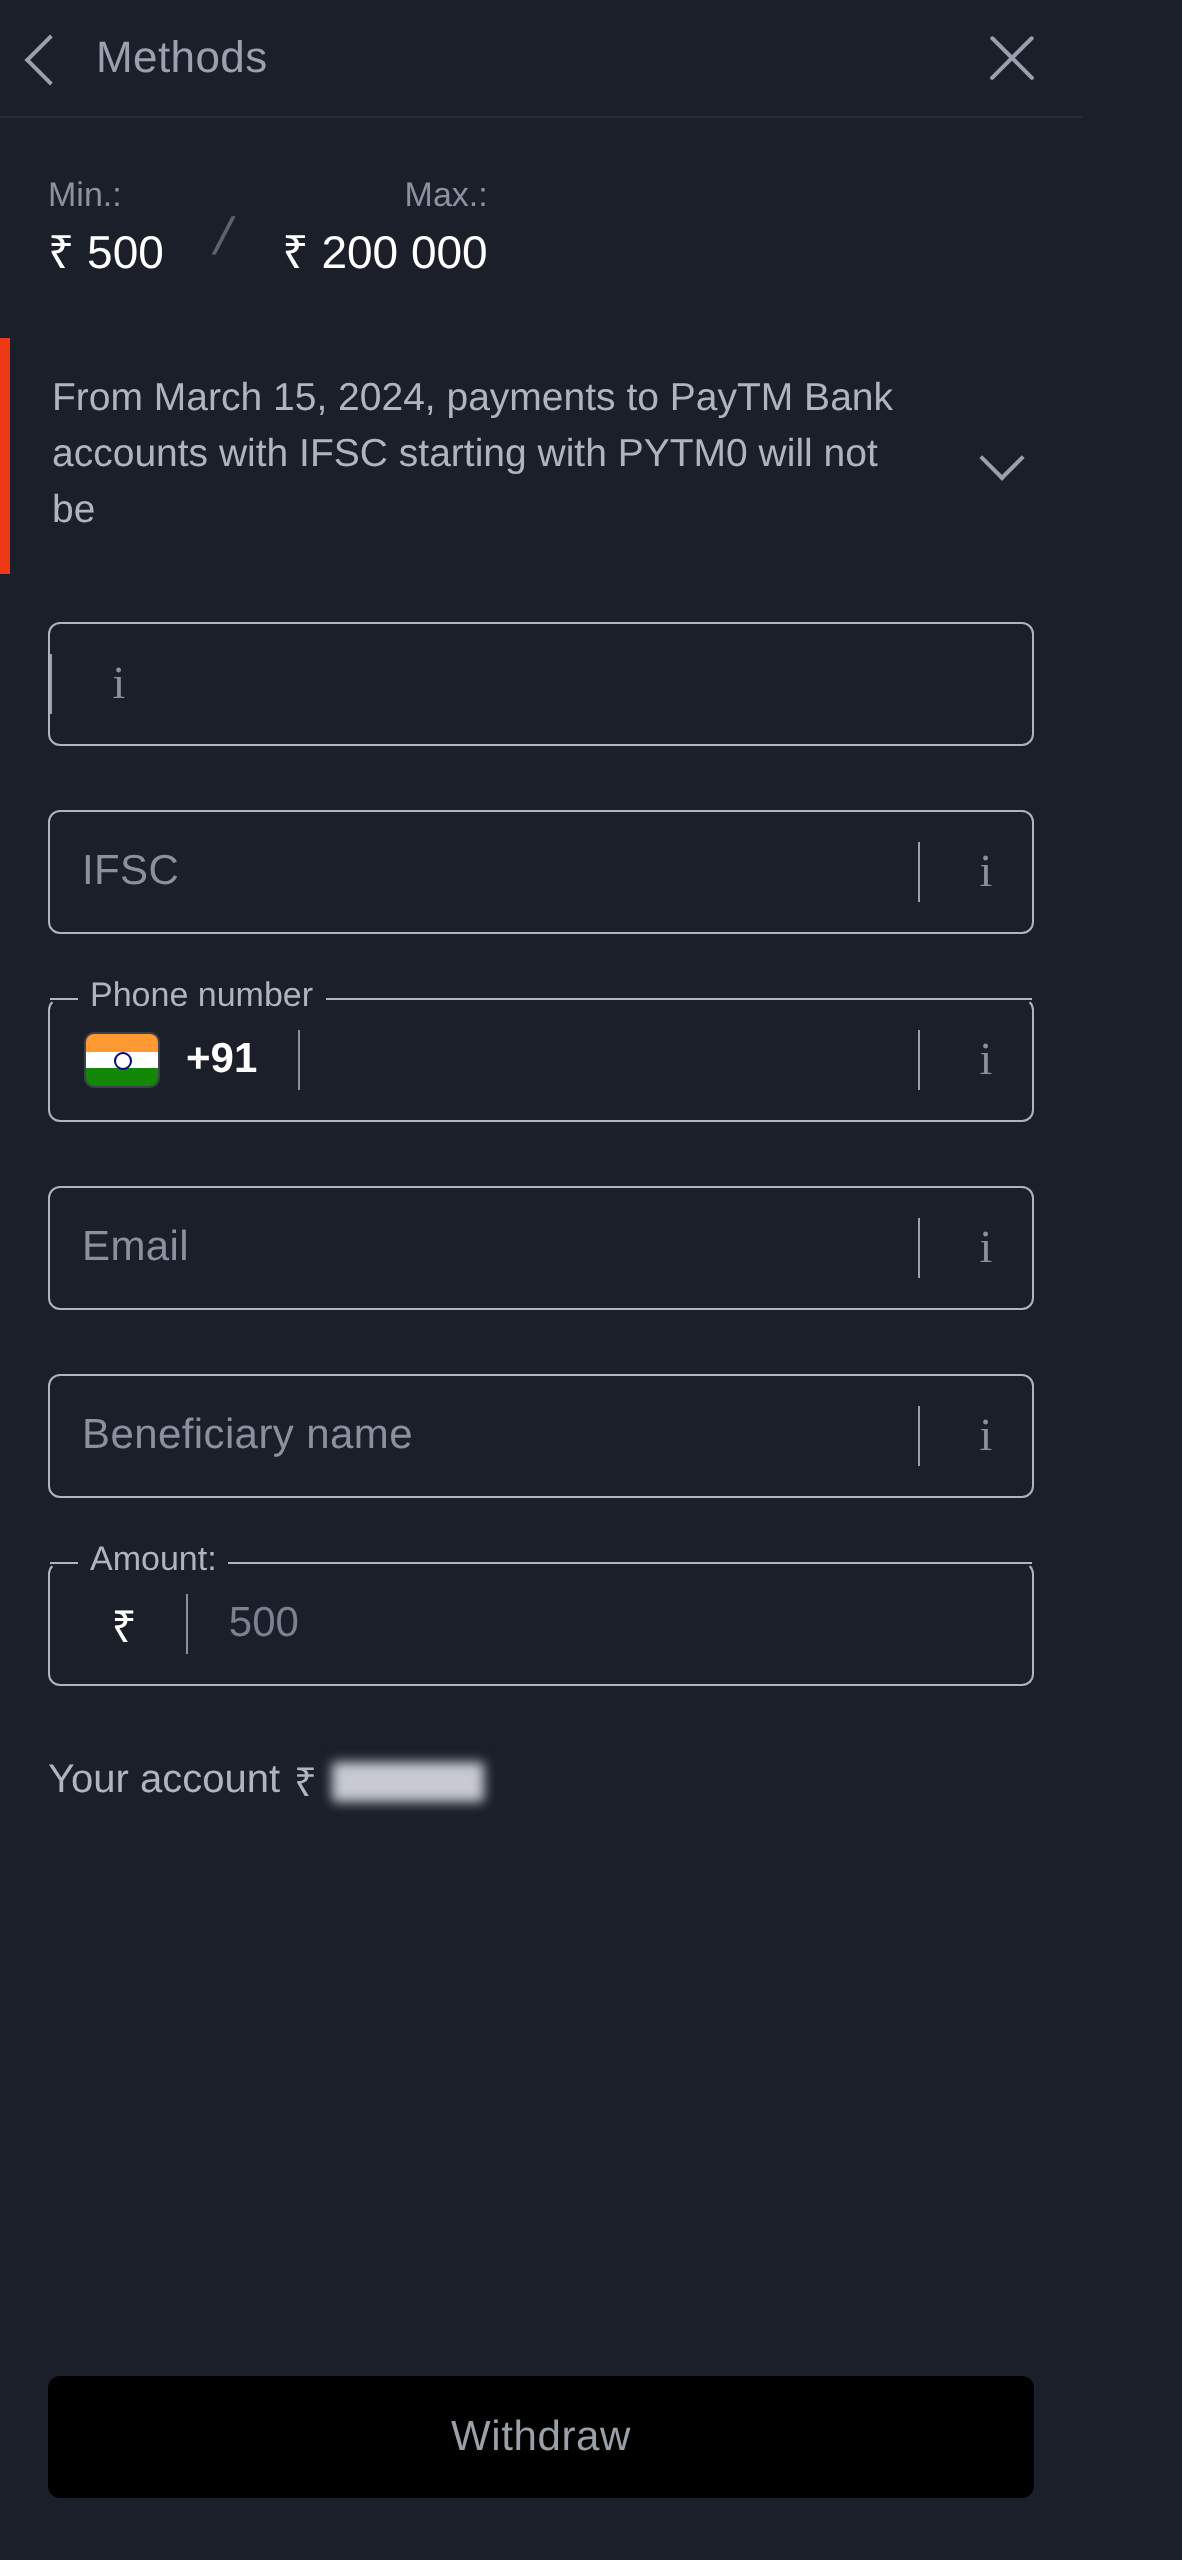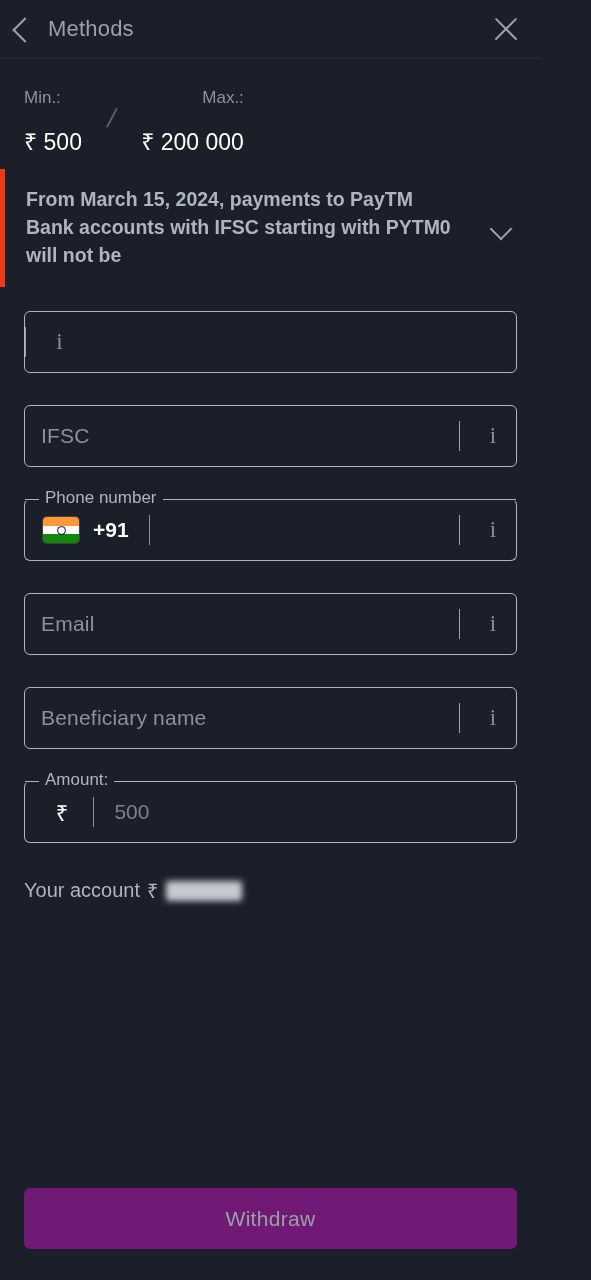--- a/index.html
+++ b/index.html
@@ -87,41 +87,40 @@
   .limit-block { display: flex; flex-direction: column; }
   .limit-label {
     color: #8b919e;
     font-size: 17px;
     line-height: 22px;
   }
   .limit-value {
     color: #ffffff;
     font-size: 23px;
     line-height: 30px;
-    margin-top: 18px;
+    margin-top: 2px;
     white-space: nowrap;
   }
   .limit-sep {
     color: #5c6270;
     font-size: 26px;
     margin: 16px 26px 0 26px;
     transform: skewX(-14deg);
     font-weight: 300;
   }
   .limit-max { margin-left: 0; text-align: right; }
 
   
   .notice {
     position: relative;
     margin: 18px 0 0 0;
     padding: 16px 83px 18px 26px;
     min-height: 92px;
     display: flex;
     align-items: center;
-    font-weight: bold;
   }
   .notice-bar {
     position: absolute;
     left: 0; top: 0; bottom: 0;
     width: 5px;
     background: #f03a17;
   }
   .notice-text {
     color: #aeb4c0;
     font-size: 19.5px;
@@ -283,21 +282,21 @@
   }
 
   
   .spacer { flex: 1; }
   .footer { padding: 0 24px 31px 24px; }
   .withdraw-btn {
     width: 100%;
     height: 61px;
     border: none;
     border-radius: 6px;
-    background: #701a75;
+    background: #000000;
     color: #9aa0a8;
     font-size: 21px;
     font-family: "Liberation Sans", sans-serif;
     cursor: default;
     letter-spacing: .3px;
   }
 </style>
 </head>
 <body>
 

